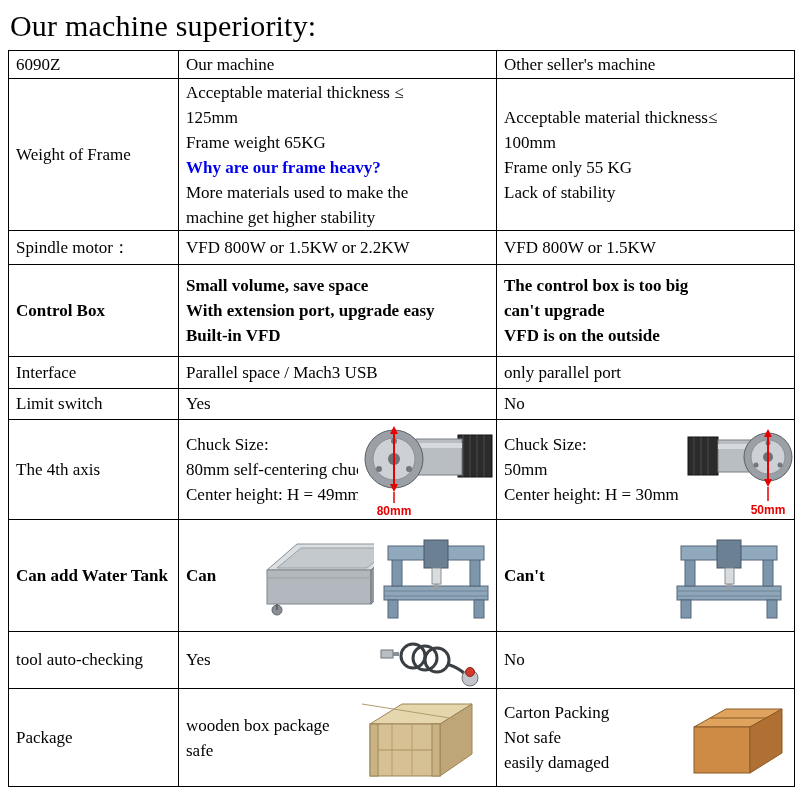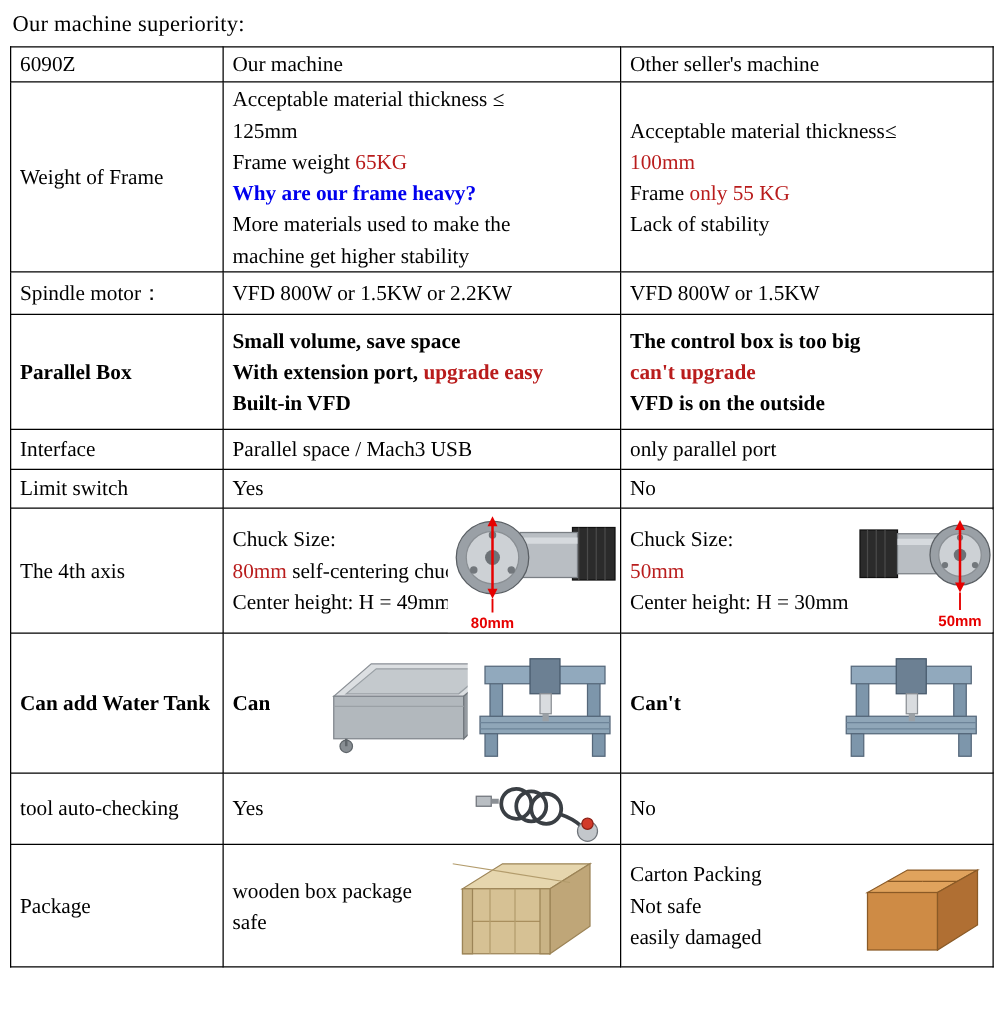--- a/index.html
+++ b/index.html
@@ -1,24 +1,24 @@
 <!DOCTYPE html>
 <html><head>
 <meta charset="utf-8">
 <style>
   * { box-sizing: border-box; }
   html,body { margin:0; padding:0; background:#fff; }
   body { font-family:"Liberation Serif", serif; color:#000; }
   .page { width:800px; height:807px; position:relative; overflow:hidden; }
-  .title { font-size:18px; font-weight:normal; margin:9px 0 7px 10px; letter-spacing:0.2px; }
+  .title { font-size:30px; font-weight:normal; margin:9px 0 7px 10px; letter-spacing:0.2px; }
   table.cmp { border-collapse:collapse; table-layout:fixed; margin-left:8px; width:786px; }
   table.cmp td { border:1px solid #000; padding:0 7px; font-size:17px; vertical-align:middle; position:relative; overflow:hidden; }
   col.c1 { width:170px; } col.c2 { width:318px; } col.c3 { width:298px; }
   .ln { line-height:25px; white-space:nowrap; }
-  .red { color:#b91c1c; }
+  .red { color:#000000; }
   .blue { color:#0000ee;font-weight:bold; }
   tr.h-header td { height:28px; }
   tr.h-weight td { height:152px; }
   tr.h-spindle td { height:34px; }
   tr.h-control td { height:92px;font-weight:bold; }
   tr.h-interface td { height:32px; }
   tr.h-limit td { height:31px; }
   tr.h-axis td { height:100px; }
   tr.h-water td { height:112px;font-weight:bold; }
   tr.h-tool td { height:57px; }
@@ -66,21 +66,21 @@
       </td>
     </tr>
 
     <tr class="h-spindle">
       <td>Spindle motor：</td>
       <td>VFD 800W or 1.5KW or 2.2KW</td>
       <td>VFD 800W or 1.5KW</td>
     </tr>
 
     <tr class="h-control">
-      <td>Parallel Box</td>
+      <td>Control Box</td>
       <td>
         <div class="ln">Small volume, save space</div>
         <div class="ln"><span>With extension port, </span><span class="red">upgrade easy</span></div>
         <div class="ln">Built-in VFD</div>
       </td>
       <td>
         <div class="ln">The control box is too big</div>
         <div class="ln red">can't upgrade</div>
         <div class="ln">VFD is on the outside</div>
       </td>

